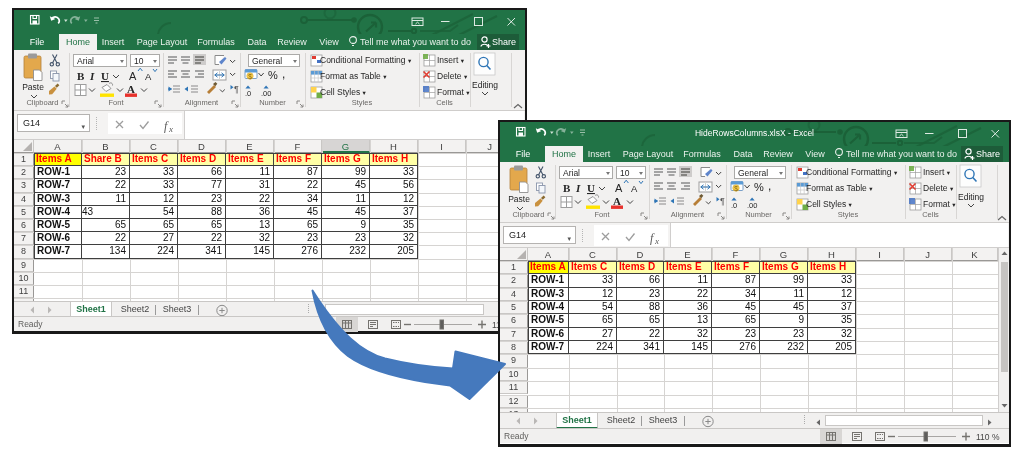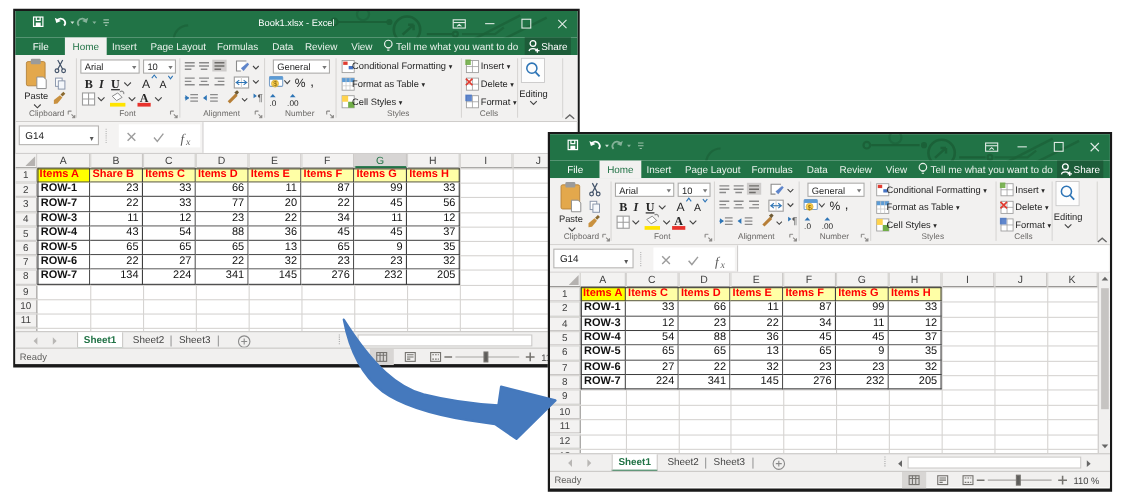--- a/index.html
+++ b/index.html
@@ -59,21 +59,20 @@
 </g>
 <path d="M35.8 6.2 l1.4 4.6 l4.2 -1.8 z" fill="#fff"></path>
 <path d="M50 9.5 l3.6 0 l-1.8 2.4 z" fill="#cfe2d6"></path>
 <g opacity="0.45">
 <path d="M64.5 9.2 c -1.2 -2.8 -5.5 -3.4 -7.3 -0.2 c -0.9 1.6 -0.4 3.4 0.6 4.4" stroke="#fff" stroke-width="1.6" fill="none"></path>
 <path d="M66.2 6.2 l-1.4 4.6 l-4.2 -1.8 z" fill="#fff"></path>
 <path d="M70 9.5 l3.6 0 l-1.8 2.4 z" fill="#fff"></path>
 </g>
 <path d="M80 8 h5 M80 10.5 h5 M81.5 13 h2" stroke="#b9d3c2" stroke-width="1.1" opacity="0.8"></path>
 </svg>
-      <div class="ttxt" style="width:511px">Book1.xlsx - Excel</div>
       <svg width="130" height="24" style="position:absolute;right:0;top:0" viewBox="0 0 130 24">
 <g stroke="#fff" fill="none" stroke-width="1" opacity="0.85">
 <rect x="17" y="8" width="11" height="7.5"></rect>
           <line x1="17" y1="10.5" x2="28" y2="10.5"></line>
           <path d="M20.5 14 l2 -1.8 l2 1.8"></path>
 <line x1="46" y1="11.5" x2="54.5" y2="11.5"></line>
 <rect x="79.5" y="7.5" width="8" height="8"></rect>
 <path d="M112.5 8 l7.5 7.5 m0 -7.5 l-7.5 7.5"></path>
 </g>
       </svg>
@@ -349,34 +348,34 @@
       <div class="cell" style="left:116.00px;top:26.20px;width:48.00px;height:13.20px;text-align:right;padding-right:3px;">33</div>
       <div class="cell" style="left:164.00px;top:26.20px;width:48.00px;height:13.20px;text-align:right;padding-right:3px;">66</div>
       <div class="cell" style="left:212.00px;top:26.20px;width:48.00px;height:13.20px;text-align:right;padding-right:3px;">11</div>
       <div class="cell" style="left:260.00px;top:26.20px;width:48.00px;height:13.20px;text-align:right;padding-right:3px;">87</div>
       <div class="cell" style="left:308.00px;top:26.20px;width:48.00px;height:13.20px;text-align:right;padding-right:3px;">99</div>
       <div class="cell" style="left:356.00px;top:26.20px;width:48.00px;height:13.20px;text-align:right;padding-right:3px;">33</div>
       <div class="cell" style="left:20.00px;top:39.40px;width:48.00px;height:13.20px;font-weight:bold;text-align:left;padding-left:3px;">ROW-7</div>
       <div class="cell" style="left:68.00px;top:39.40px;width:48.00px;height:13.20px;text-align:right;padding-right:3px;">22</div>
       <div class="cell" style="left:116.00px;top:39.40px;width:48.00px;height:13.20px;text-align:right;padding-right:3px;">33</div>
       <div class="cell" style="left:164.00px;top:39.40px;width:48.00px;height:13.20px;text-align:right;padding-right:3px;">77</div>
-      <div class="cell" style="left:212.00px;top:39.40px;width:48.00px;height:13.20px;text-align:right;padding-right:3px;">20</div>
+      <div class="cell" style="left:212.00px;top:39.40px;width:48.00px;height:13.20px;text-align:right;padding-right:3px;">31</div>
       <div class="cell" style="left:260.00px;top:39.40px;width:48.00px;height:13.20px;text-align:right;padding-right:3px;">22</div>
       <div class="cell" style="left:308.00px;top:39.40px;width:48.00px;height:13.20px;text-align:right;padding-right:3px;">45</div>
       <div class="cell" style="left:356.00px;top:39.40px;width:48.00px;height:13.20px;text-align:right;padding-right:3px;">56</div>
       <div class="cell" style="left:20.00px;top:52.60px;width:48.00px;height:13.20px;font-weight:bold;text-align:left;padding-left:3px;">ROW-3</div>
       <div class="cell" style="left:68.00px;top:52.60px;width:48.00px;height:13.20px;text-align:right;padding-right:3px;">11</div>
       <div class="cell" style="left:116.00px;top:52.60px;width:48.00px;height:13.20px;text-align:right;padding-right:3px;">12</div>
       <div class="cell" style="left:164.00px;top:52.60px;width:48.00px;height:13.20px;text-align:right;padding-right:3px;">23</div>
       <div class="cell" style="left:212.00px;top:52.60px;width:48.00px;height:13.20px;text-align:right;padding-right:3px;">22</div>
       <div class="cell" style="left:260.00px;top:52.60px;width:48.00px;height:13.20px;text-align:right;padding-right:3px;">34</div>
       <div class="cell" style="left:308.00px;top:52.60px;width:48.00px;height:13.20px;text-align:right;padding-right:3px;">11</div>
       <div class="cell" style="left:356.00px;top:52.60px;width:48.00px;height:13.20px;text-align:right;padding-right:3px;">12</div>
       <div class="cell" style="left:20.00px;top:65.80px;width:48.00px;height:13.20px;font-weight:bold;text-align:left;padding-left:3px;">ROW-4</div>
-      <div class="cell" style="left:68.00px;top:65.80px;width:48.00px;height:13.20px;text-align:right;padding-right:3px;">43</div>
+      <div class="cell" style="left:68.00px;top:65.80px;width:48.00px;height:13.20px;padding-right:3px;">43</div>
       <div class="cell" style="left:116.00px;top:65.80px;width:48.00px;height:13.20px;text-align:right;padding-right:3px;">54</div>
       <div class="cell" style="left:164.00px;top:65.80px;width:48.00px;height:13.20px;text-align:right;padding-right:3px;">88</div>
       <div class="cell" style="left:212.00px;top:65.80px;width:48.00px;height:13.20px;text-align:right;padding-right:3px;">36</div>
       <div class="cell" style="left:260.00px;top:65.80px;width:48.00px;height:13.20px;text-align:right;padding-right:3px;">45</div>
       <div class="cell" style="left:308.00px;top:65.80px;width:48.00px;height:13.20px;text-align:right;padding-right:3px;">45</div>
       <div class="cell" style="left:356.00px;top:65.80px;width:48.00px;height:13.20px;text-align:right;padding-right:3px;">37</div>
       <div class="cell" style="left:20.00px;top:79.00px;width:48.00px;height:13.20px;font-weight:bold;text-align:left;padding-left:3px;">ROW-5</div>
       <div class="cell" style="left:68.00px;top:79.00px;width:48.00px;height:13.20px;text-align:right;padding-right:3px;">65</div>
       <div class="cell" style="left:116.00px;top:79.00px;width:48.00px;height:13.20px;text-align:right;padding-right:3px;">65</div>
       <div class="cell" style="left:164.00px;top:79.00px;width:48.00px;height:13.20px;text-align:right;padding-right:3px;">65</div>
@@ -468,20 +467,21 @@
 </g>
 <path d="M35.8 6.2 l1.4 4.6 l4.2 -1.8 z" fill="#fff"></path>
 <path d="M50 9.5 l3.6 0 l-1.8 2.4 z" fill="#cfe2d6"></path>
 <g opacity="0.45">
 <path d="M64.5 9.2 c -1.2 -2.8 -5.5 -3.4 -7.3 -0.2 c -0.9 1.6 -0.4 3.4 0.6 4.4" stroke="#fff" stroke-width="1.6" fill="none"></path>
 <path d="M66.2 6.2 l-1.4 4.6 l-4.2 -1.8 z" fill="#fff"></path>
 <path d="M70 9.5 l3.6 0 l-1.8 2.4 z" fill="#fff"></path>
 </g>
 <path d="M80 8 h5 M80 10.5 h5 M81.5 13 h2" stroke="#b9d3c2" stroke-width="1.1" opacity="0.8"></path>
 </svg>
+      <div class="ttxt" style="width:509px">HideRowsColumns.xlsX - Excel</div>
       <svg width="130" height="24" style="position:absolute;right:0;top:0" viewBox="0 0 130 24">
 <g stroke="#fff" fill="none" stroke-width="1" opacity="0.85">
 <rect x="17" y="8" width="11" height="7.5"></rect>
           <line x1="17" y1="10.5" x2="28" y2="10.5"></line>
           <path d="M20.5 14 l2 -1.8 l2 1.8"></path>
 <line x1="46" y1="11.5" x2="54.5" y2="11.5"></line>
 <rect x="79.5" y="7.5" width="8" height="8"></rect>
 <path d="M112.5 8 l7.5 7.5 m0 -7.5 l-7.5 7.5"></path>
 </g>
       </svg>

